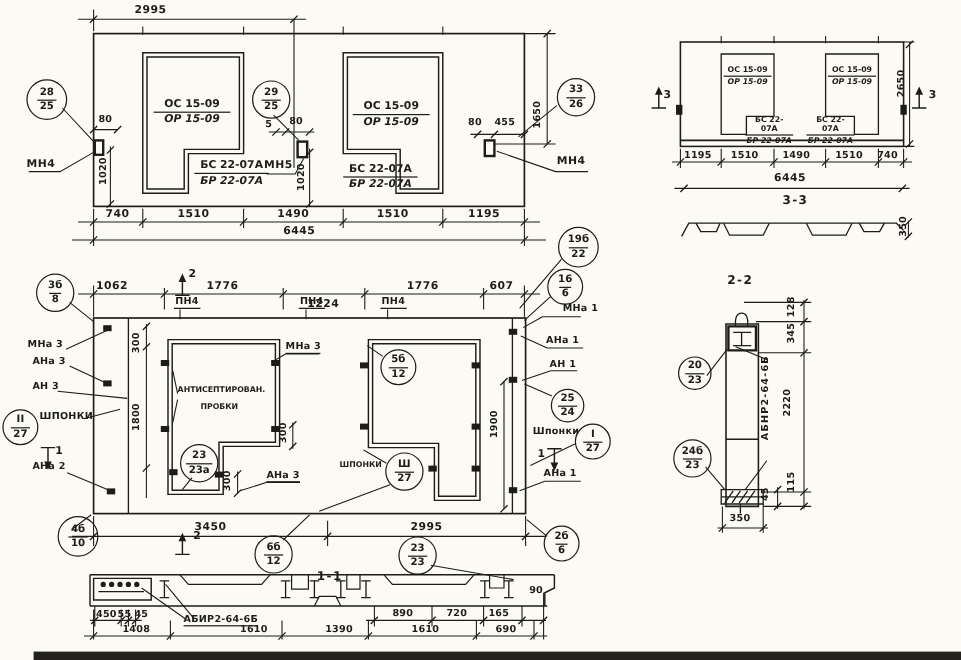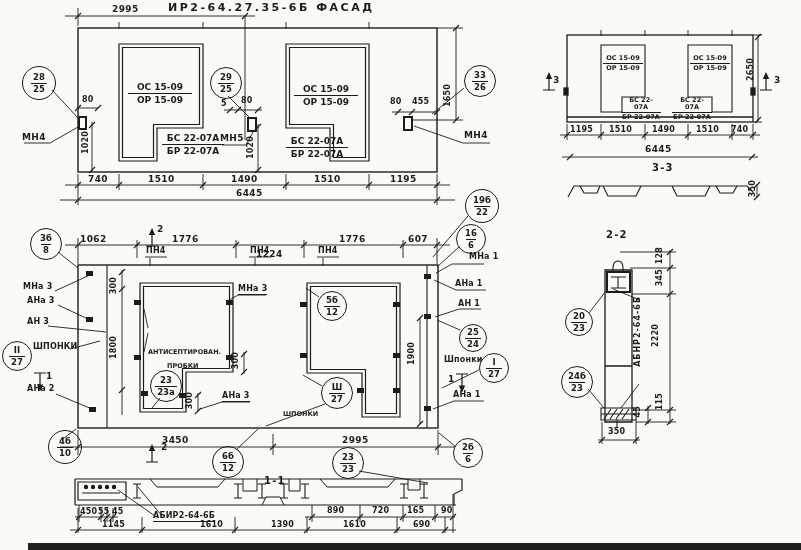--- a/index.html
+++ b/index.html
@@ -1,28 +1,28 @@
 <!DOCTYPE html>
 <html><head>
 <meta charset="utf-8">
 <style>
   html,body{margin:0;padding:0;background:#e8e6e0;}
   .sheet{position:relative;width:801px;height:550px;background:#fbfaf5;overflow:hidden;
          font-family:"DejaVu Sans",sans-serif;color:#1d1c19;}
   svg{position:absolute;left:0;top:0;}
   .lbl{position:absolute;font-weight:bold;font-size:9px;line-height:1.05;white-space:nowrap;letter-spacing:.4px;}
   .sm{font-size:8px;letter-spacing:.2px;}
-  .xs{font-size:6.5px;letter-spacing:0;margin-top:27px;}
+  .xs{font-size:6.5px;letter-spacing:0;}
   .t{font-size:11px;letter-spacing:2.5px;}
   .t2{font-size:10px;letter-spacing:1.2px;}
   .ul{border-bottom:1.2px solid #1d1c19;padding-bottom:1px;}
   .vert{writing-mode:vertical-rl;transform:rotate(180deg);}
   .frac{position:absolute;font-weight:bold;font-size:9px;text-align:center;line-height:1.15;}
   .frac .a{display:block;border-bottom:1.2px solid #1d1c19;padding:0 2px 1px;}
-  .frac .b{display:block;padding-top:1px;}
+  .frac .b{display:block;padding-top:1px;font-style:italic;}
   .fxs{font-size:6.5px;line-height:1.1;}
   .co{position:absolute;border:1.4px solid #1d1c19;border-radius:50%;display:flex;flex-direction:column;
       align-items:center;justify-content:center;font-weight:bold;font-size:8.5px;line-height:1;background:transparent;}
   .co .d{border-top:1.1px solid #1d1c19;margin-top:1px;padding:1px 2px 0;}
   .co .n{padding:0 2px;}
 </style>
 </head>
 <body>
 
 <div class="sheet">
@@ -129,21 +129,20 @@
   <g stroke="#1d1c19" fill="none" stroke-width=".9">
     <path d="M670,250V424 M620,252H676 M630,268H676 M632,294H676 M636,410H676 M636,422H676 M648,406V424 M598,440H640 M602,422V444 M636,420V444"></path>
     <path d="M640,300L613,289 M639,384L621,408 M589,313L606,291 M588,389L604,408"></path>
     <path stroke-width="1.1" d="M667,255L673,249M667,271L673,265M667,297L673,291M667,413L673,407M667,425L673,419 M645,411L651,405M645,425L651,419 M599,443L605,437M633,443L639,437"></path>
   </g>
 
   <rect x="28" y="543" width="773" height="7" fill="#22211e"></rect>
 </svg>
 
 <div class="lbl" style="left:112px;top:5px">2995</div>
-<div class="lbl t" style="left:168px;top:2px">ИР2-64.27.35-6Б   ФАСАД</div>
 <div class="frac" style="left:128px;top:82px;width:64px">
   <span class="a">ОС 15-09</span>
   <span class="b">ОР 15-09</span>
 </div>
 <div class="frac" style="left:294px;top:84px;width:64px">
   <span class="a">ОС 15-09</span>
   <span class="b">ОР 15-09</span>
 </div>
 <div class="frac" style="left:162px;top:133px;width:62px">
   <span class="a">БС 22-07А</span>
@@ -299,36 +298,36 @@
       <span class="d">6</span>
     </div>
 
 <div class="lbl sm" style="left:80px;top:508px">450</div>
 <div class="lbl sm" style="left:98px;top:508px">55</div>
 <div class="lbl sm" style="left:112px;top:508px">45</div>
 <div class="lbl sm ul" style="left:153px;top:512px">АБИР2-64-6Б</div>
 <div class="lbl sm" style="left:327px;top:507px">890</div>
 <div class="lbl sm" style="left:372px;top:507px">720</div>
 <div class="lbl sm" style="left:407px;top:507px">165</div>
-<div class="lbl sm" style="left:441px;top:507px">90</div>
-<div class="lbl sm" style="left:102px;top:521px">1145</div>
+<div class="lbl sm" style="left:441px;top:488px">90</div>
+<div class="lbl sm" style="left:102px;top:521px">1408</div>
 <div class="lbl sm" style="left:200px;top:521px">1610</div>
 <div class="lbl sm" style="left:271px;top:521px">1390</div>
 <div class="lbl sm" style="left:343px;top:521px">1610</div>
 <div class="lbl sm" style="left:413px;top:521px">690</div>
 
 <div class="lbl t2" style="left:606px;top:230px">2-2</div>
 <div class="lbl sm vert" style="left:634px;top:296px;letter-spacing:1px">АБНР2-64-6Б</div>
 <div class="lbl sm vert" style="left:652px;top:324px">2220</div>
 <div class="lbl sm vert" style="left:656px;top:247px">128</div>
 <div class="lbl sm vert" style="left:656px;top:269px">345</div>
 <div class="lbl sm vert" style="left:656px;top:393px">115</div>
 <div class="lbl sm vert" style="left:634px;top:406px">45</div>
 <div class="lbl sm" style="left:608px;top:428px">350</div>
-<div class="co" style="left:565px;top:308px;width:26px;height:26px">
+<div class="co" style="left:565px;top:297px;width:26px;height:26px">
   <span class="n">20</span>
       <span class="d">23</span>
     </div>
 <div class="co" style="left:561px;top:366px;width:30px;height:30px">
   <span class="n">24б</span>
       <span class="d">23</span>
     </div>
 
 </div>
 

